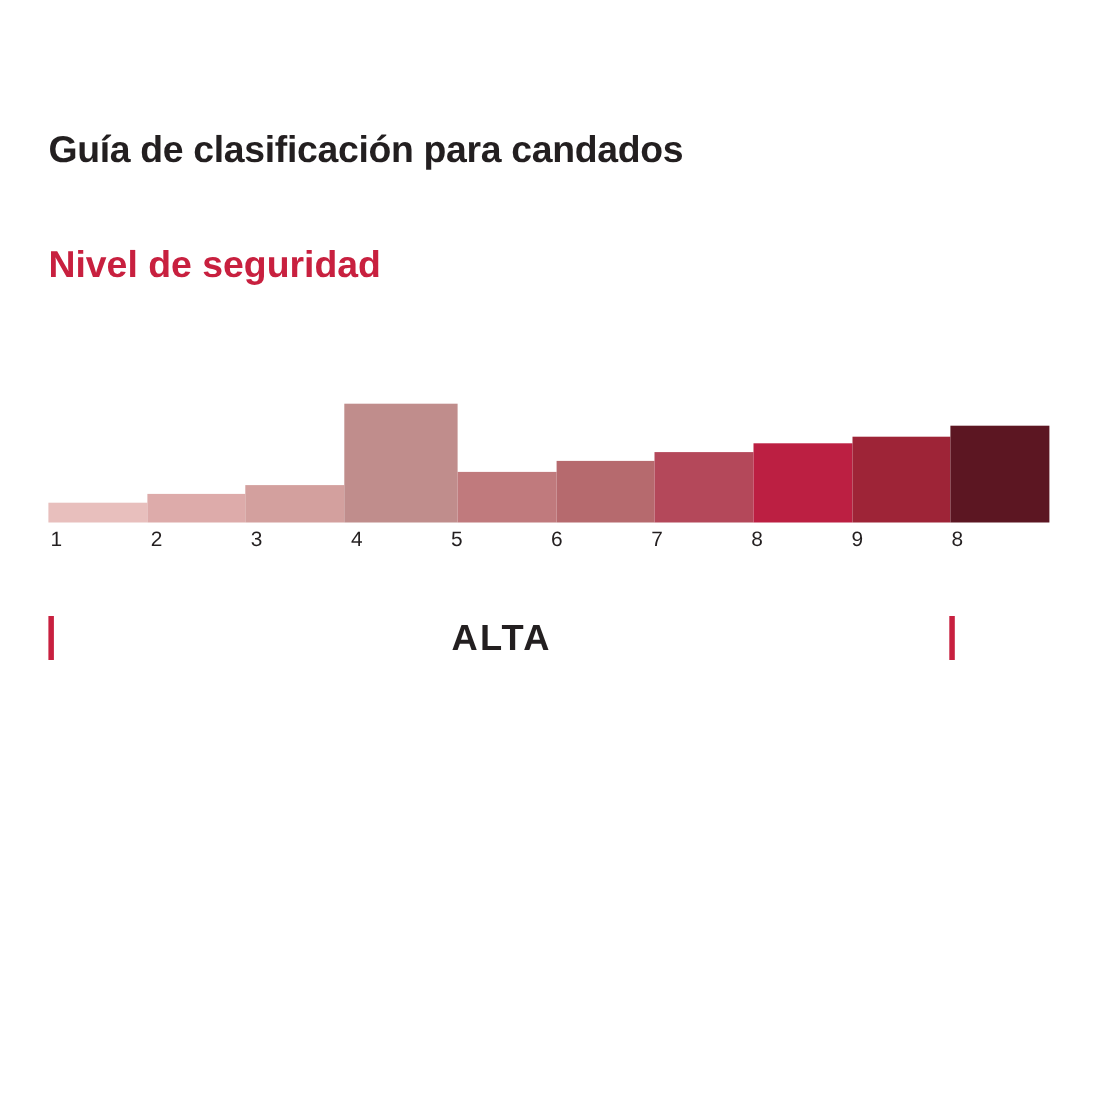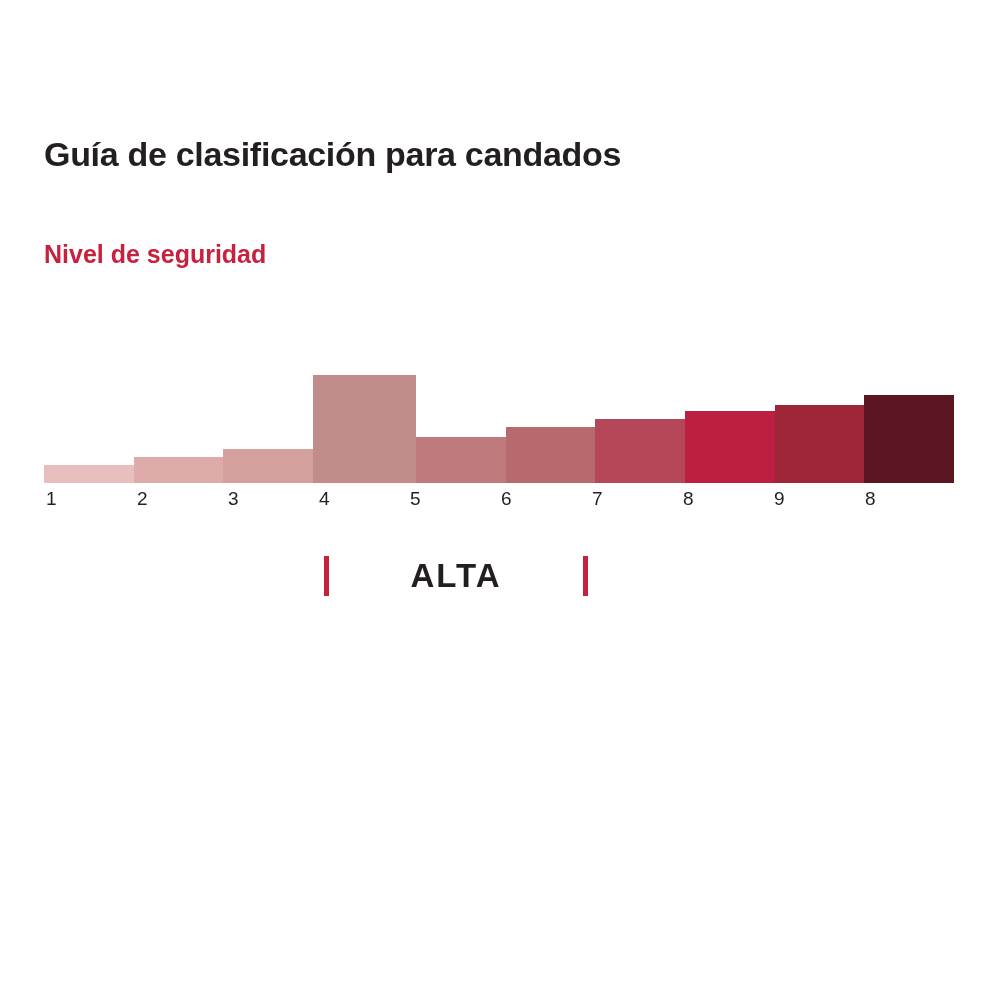--- a/index.html
+++ b/index.html
@@ -12,33 +12,33 @@
     background: #ffffff;
     font-family: "Liberation Sans", sans-serif;
     color: #231f20;
     overflow: hidden;
   }
   .page {
     position: relative;
     width: 912px;
     height: 1000px;
     box-sizing: border-box;
-    padding: 18px 44px;
+    padding: 0 44px;
   }
   .title {
     font-size: 34px;
     font-weight: bold;
     letter-spacing: -0.3px;
     color: #231f20;
     margin: 0;
     padding-top: 118px;
     line-height: 1.1;
   }
   .subtitle {
-    font-size: 25px;
+    font-size: 34px;
     font-weight: bold;
     color: #c8203f;
     margin: 0;
     padding-top: 68px;
     line-height: 1.1;
   }
   .intro {
     font-size: 27px;
     color: #231f20;
     margin: 0;
@@ -91,23 +91,23 @@
     font-size: 17px;
     color: #231f20;
     letter-spacing: 0.5px;
     margin-top: 2px;
   }
 
   
   .level-banner {
     display: flex;
     align-items: center;
-    justify-content: center;
+    justify-content: space-between;
     gap: 81px;
-    margin-top: 42px;
+    margin-top: 54px;
   }
   .tick {
     width: 5px;
     height: 40px;
     background: #c8203f;
     display: block;
   }
   .level-name {
     font-size: 33px;
     font-weight: bold;

